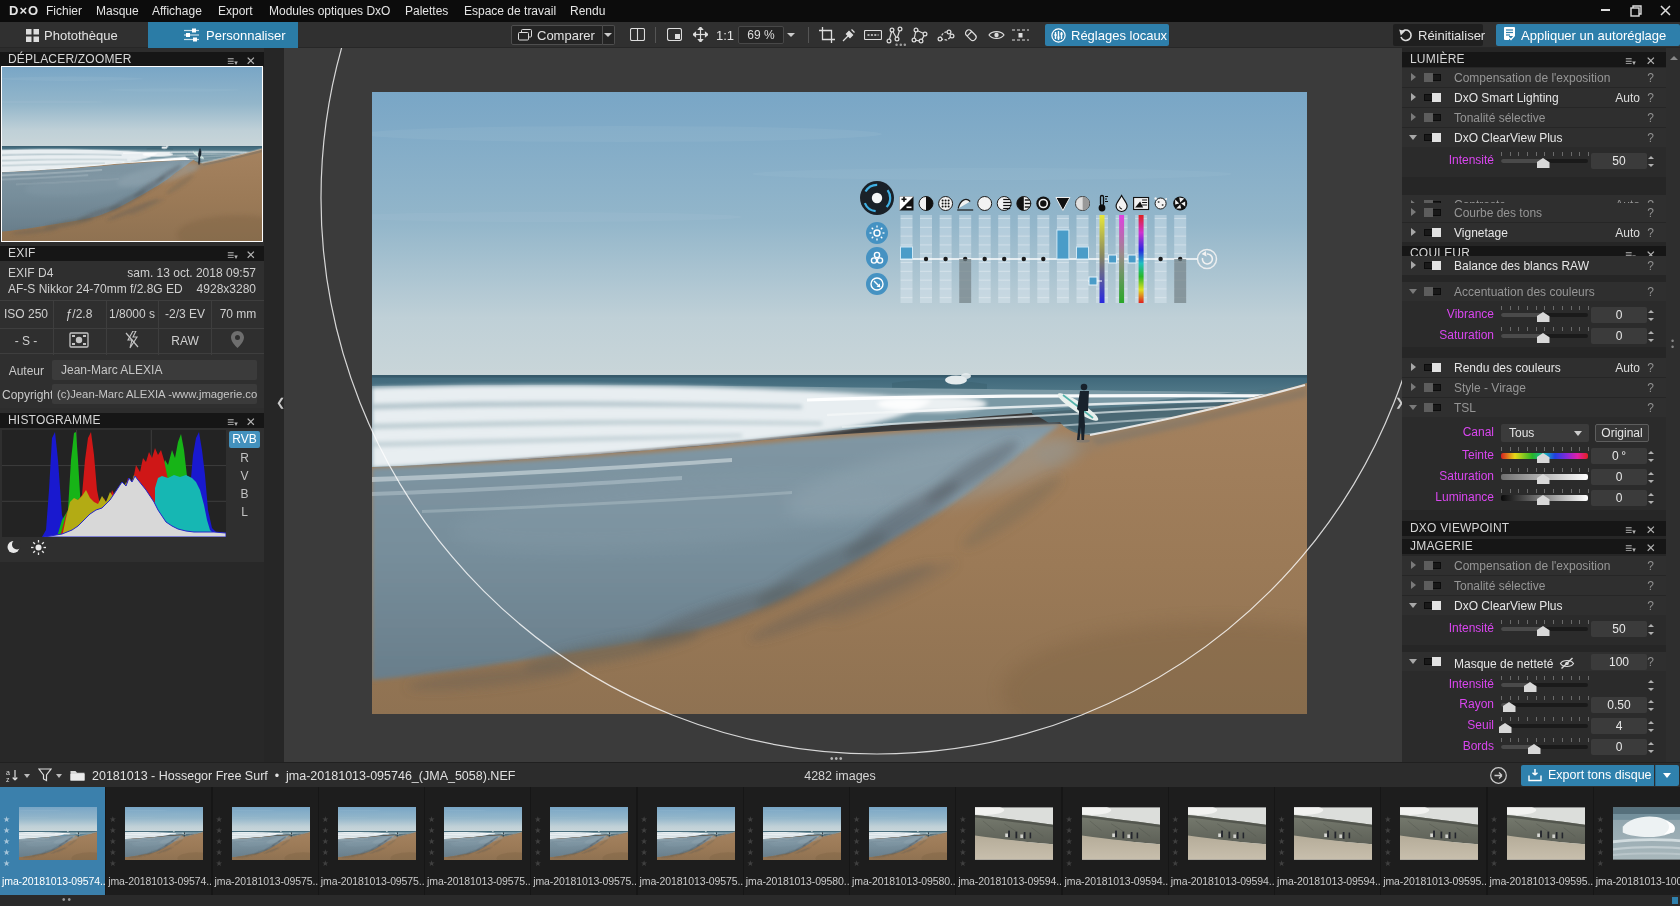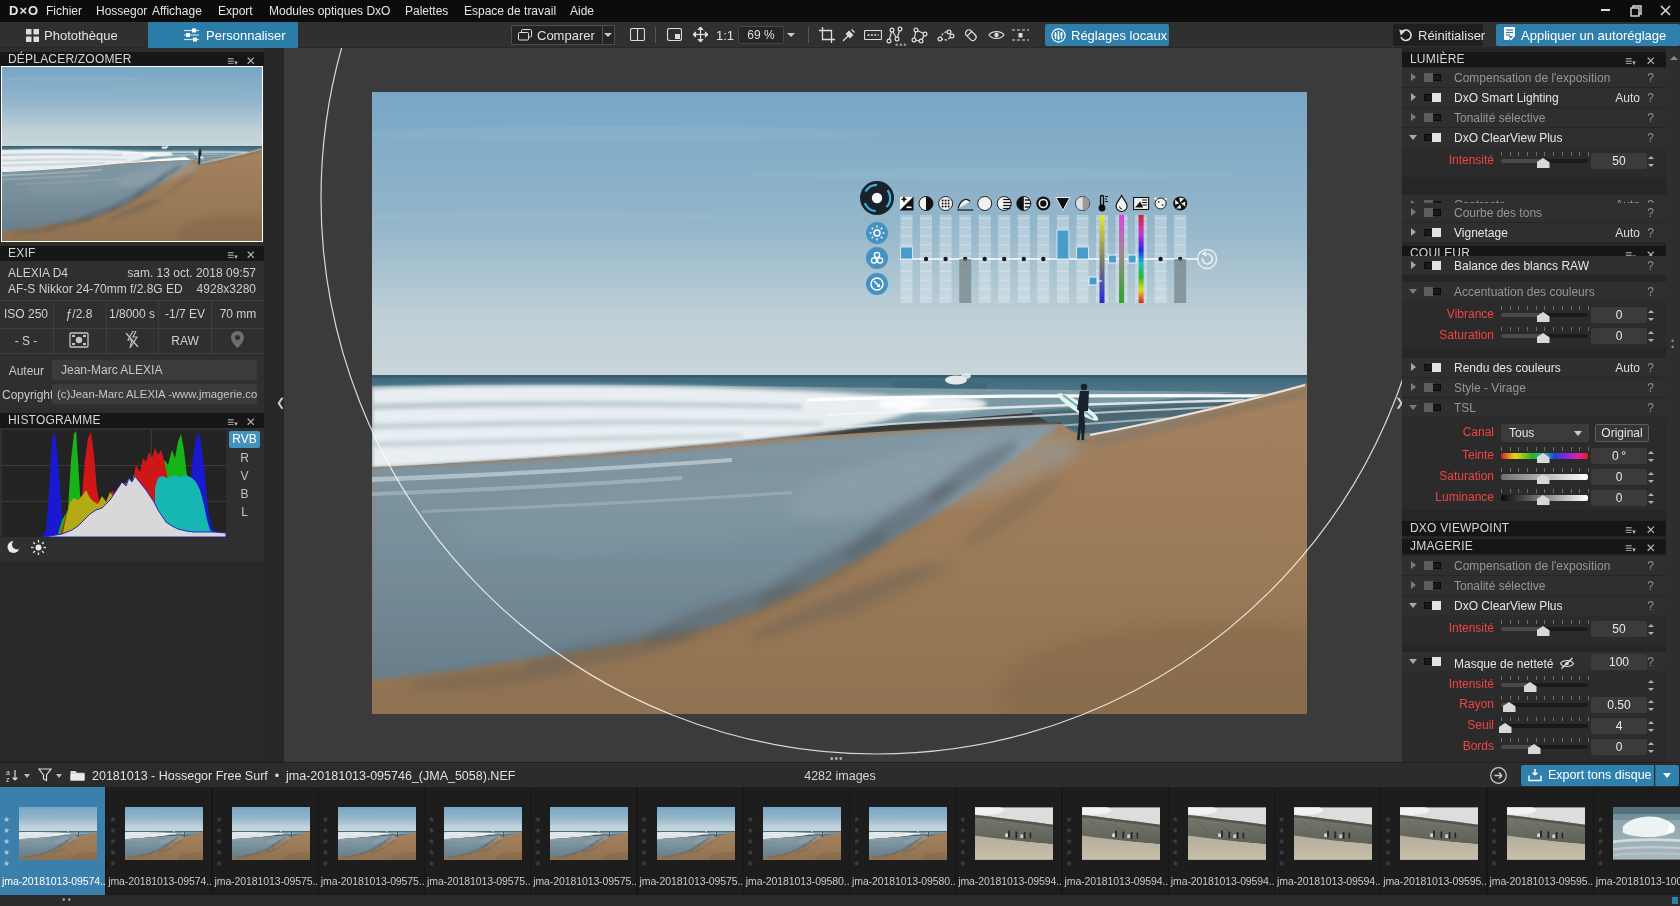--- a/index.html
+++ b/index.html
@@ -23,45 +23,45 @@
 .arr-d{position:absolute;width:0;height:0;border-top:5px solid #a8a8a8;border-left:4px solid transparent;border-right:4px solid transparent}
 .tog{position:absolute;width:17px;height:7px;background:#191919;border:1px solid #0c0c0c}
 .tog i{position:absolute;width:9px;height:9px;top:-2px}
 .tog.on i{right:-1px;background:#e2e2e2}
 .tog.off i{left:-1px;background:#5d5d5d}
 .rlbl{position:absolute;left:52px;top:3px;font-size:12px;color:#e6e6e6;white-space:nowrap}
 .dim .rlbl{color:#969696}
 .rauto{position:absolute;right:26px;top:3px;font-size:12px;color:#dedede}
 .dim .rauto{color:#969696}
 .rq{position:absolute;right:12px;top:3px;font-size:12px;color:#909090}
-.slbl{position:absolute;right:186px;font-size:12px;color:#ef4444;white-space:nowrap}
+.slbl{position:absolute;right:186px;font-size:12px;color:#d946ef;white-space:nowrap}
 .strack{position:absolute;left:99px;width:87px;height:4px;background:#1a1a1a;border-radius:2px}
 .sticks{position:absolute;left:99px;width:88px;height:4px;background:repeating-linear-gradient(90deg,#6b6b6b 0,#6b6b6b 1px,transparent 1px,transparent 8.7px)}
 .sthumb{position:absolute;width:13px;height:10px;background:#d8d8d8;clip-path:polygon(50% 0,100% 42%,100% 100%,0 100%,0 42%)}
 .sval{position:absolute;left:189px;width:56px;height:16px;background:#3b3b3b;border-radius:2px;color:#e8e8e8;font-size:12px;text-align:center;line-height:16px}
 .spin{position:absolute;left:246px;width:8px;height:16px}
 .spin:before{content:"";position:absolute;left:0;top:2.5px;border-bottom:3.5px solid #b0b0b0;border-left:3.2px solid transparent;border-right:3.2px solid transparent}
 .spin:after{content:"";position:absolute;left:0;bottom:2.5px;border-top:3.5px solid #b0b0b0;border-left:3.2px solid transparent;border-right:3.2px solid transparent}
 .cell{position:absolute;top:0;width:105px;height:108px;background:#1d1d1d;overflow:hidden}
 .cell .th{position:absolute;left:19px;top:20px;width:78px;height:53px}
 .cell .nm{position:absolute;left:2px;top:88px;font-size:10.5px;color:#c9c9c9;white-space:nowrap;letter-spacing:-0.1px}
 .cell .stars{position:absolute;left:3px;top:27px;width:11px;color:#474747;font-size:8px;line-height:11px}
 .blue{background:#2e7fab}
 </style></head><body>
 
 <div id="menubar">
  <div class="mi" style="left:9px;top:3px;font-size:13px;font-weight:bold;letter-spacing:1px">D×O</div>
  <div class="mi" style="left:46px">Fichier</div>
- <div class="mi" style="left:96px">Hossegor</div>
+ <div class="mi" style="left:96px">Masque</div>
  <div class="mi" style="left:152px">Affichage</div>
  <div class="mi" style="left:218px">Export</div>
  <div class="mi" style="left:269px">Modules optiques DxO</div>
  <div class="mi" style="left:405px">Palettes</div>
  <div class="mi" style="left:464px">Espace de travail</div>
- <div class="mi" style="left:570px">Aide</div>
+ <div class="mi" style="left:570px">Rendu</div>
  <div class="mi" style="left:1601px;top:9px;width:9px;height:2px;background:#dedede"></div>
  <svg class="mi" style="left:1630px;top:5px" width="12" height="12" viewBox="0 0 12 12">
       <path d="M3 3 V1 H11 V9 H9" fill="none" stroke="#dedede" stroke-width="1.4"></path>
       <rect x="1" y="3" width="8" height="8" fill="#0c0c0c" stroke="#dedede" stroke-width="1.4"></rect>
     </svg>
  <svg class="mi" style="left:1660px;top:5px" width="11" height="11" viewBox="0 0 11 11">
       <path d="M1 1 L10 10 M10 1 L1 10" stroke="#dedede" stroke-width="1.5"></path>
     </svg>
 </div>
 
@@ -214,34 +214,34 @@
  <div class="palh" style="top:4px">DÉPLACER/ZOOMER
    <span class="hic" style="right:26px">≡<span style="font-size:7px">▾</span></span><span class="hic" style="right:8px">✕</span></div>
  <div class="abs" style="left:1px;top:18px;width:262px;height:176px;background:#fff;padding:1px">
    <svg width="260" height="174" viewBox="0 0 935 622" preserveAspectRatio="none">
         <use href="#beach"></use>
       </svg>
  </div>
  <div class="palh" style="top:198px">EXIF
    <span class="hic" style="right:26px">≡<span style="font-size:7px">▾</span></span><span class="hic" style="right:8px">✕</span></div>
  <div class="abs" style="left:0;top:213px;width:264px;height:147px;background:#2f2f2f;font-size:12px;color:#cfcfcf">
-   <div class="abs" style="left:8px;top:5px">ALEXIA D4</div>
+   <div class="abs" style="left:8px;top:5px">EXIF D4</div>
    <div class="abs" style="right:8px;top:5px">sam. 13 oct. 2018 09:57</div>
    <div class="abs" style="left:8px;top:21px">AF-S Nikkor 24-70mm f/2.8G ED</div>
    <div class="abs" style="right:8px;top:21px">4928x3280</div>
    <div class="abs" style="left:0;top:39px;width:264px;height:54px;border-top:1px solid #3e3e3e;border-bottom:1px solid #3e3e3e">
      <div class="abs" style="left:52.8px;top:0;width:1px;height:54px;background:#3e3e3e"></div>
      <div class="abs" style="left:105.6px;top:0;width:1px;height:54px;background:#3e3e3e"></div>
      <div class="abs" style="left:158.4px;top:0;width:1px;height:54px;background:#3e3e3e"></div>
      <div class="abs" style="left:211.2px;top:0;width:1px;height:54px;background:#3e3e3e"></div>
      <div class="abs" style="left:0;top:27px;width:264px;height:1px;background:#3e3e3e"></div>
      <div class="abs" style="left:0;top:6px;width:52px;text-align:center">ISO 250</div>
      <div class="abs" style="left:53px;top:6px;width:52px;text-align:center">ƒ/2.8</div>
      <div class="abs" style="left:106px;top:6px;width:52px;text-align:center">1/8000 s</div>
-     <div class="abs" style="left:159px;top:6px;width:52px;text-align:center">-1/7 EV</div>
+     <div class="abs" style="left:159px;top:6px;width:52px;text-align:center">-2/3 EV</div>
      <div class="abs" style="left:212px;top:6px;width:52px;text-align:center">70 mm</div>
      <div class="abs" style="left:0;top:33px;width:52px;text-align:center">- S -</div>
      <svg class="abs" style="left:69px;top:31px" width="20" height="16" viewBox="0 0 20 16">
           <rect x="1" y="1" width="18" height="14" rx="1" fill="none" stroke="#c4c4c4" stroke-width="1.3"></rect>
           <circle cx="10" cy="8" r="3.2" fill="#c4c4c4"></circle>
           <rect x="3" y="3" width="3" height="2" fill="#c4c4c4"></rect>
           <rect x="14" y="3" width="3" height="2" fill="#c4c4c4"></rect>
           <rect x="3" y="11" width="3" height="2" fill="#c4c4c4"></rect>
           <rect x="14" y="11" width="3" height="2" fill="#c4c4c4"></rect>
         </svg>

